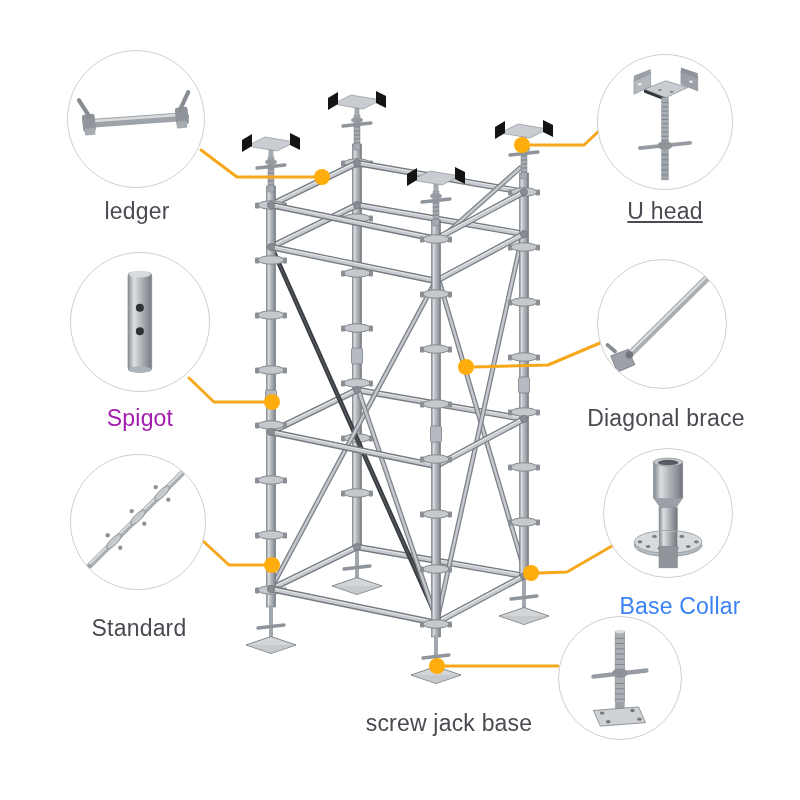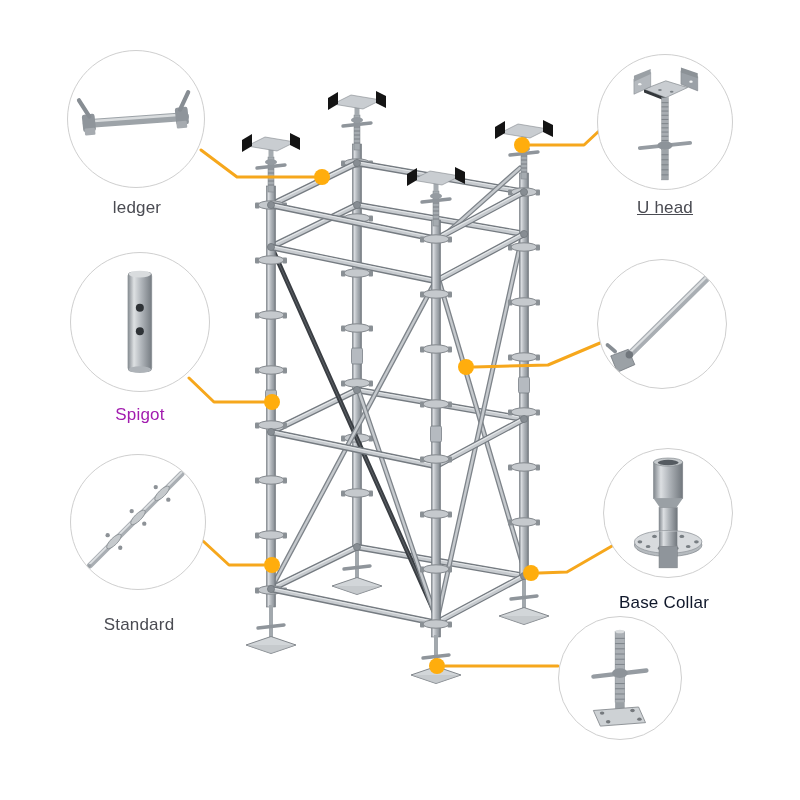--- a/index.html
+++ b/index.html
@@ -5,21 +5,21 @@
   html,body{margin:0;padding:0;background:#ffffff;}
   body{font-family:"Liberation Sans",sans-serif;}
   .stage{position:relative;width:800px;height:800px;background:#fff;overflow:hidden;}
   .layer{position:absolute;left:0;top:0;}
   .part-circle{
     position:absolute;border-radius:50%;border:1.5px solid #cfcfcf;background:#fff;
     display:flex;align-items:center;justify-content:center;box-sizing:border-box;overflow:hidden;
   }
   .part-circle svg{width:94%;height:94%;}
   .part-label{
-    position:absolute;transform:translateX(-50%);font-size:17px;line-height:1.1;
+    position:absolute;transform:translateX(-50%);font-size:23px;line-height:1.1;
     color:#4a4b52;white-space:nowrap;letter-spacing:.2px;
   }
   .pc-ledger{left:67px;top:50px;width:138px;height:138px;}
   .pc-u-head{left:597px;top:54px;width:136px;height:136px;}
   .pc-spigot{left:70px;top:252px;width:140px;height:140px;}
   .pc-diagonal-brace{left:597px;top:259px;width:130px;height:130px;}
   .pc-standard{left:70px;top:454px;width:136px;height:136px;}
   .pc-base-collar{left:603px;top:448px;width:130px;height:130px;}
   .pc-screw-jack-base{left:558px;top:616px;width:124px;height:124px;}
   .pl-ledger{left:137px;top:199px;}
@@ -342,20 +342,21 @@
   <div class="part-circle pc-diagonal-brace" style="border-color: rgb(207, 207, 207);">
     <svg viewBox="0 0 110 110">
       <line x1="22" y1="86" x2="98" y2="11" stroke="#a9aeb3" stroke-width="6.5" stroke-linecap="round"></line>
       <line x1="22" y1="84.3" x2="98" y2="9.3" stroke="#dcdfe1" stroke-width="2" stroke-linecap="round"></line>
       <polygon points="8,84 24,78 30,92 14,99" fill="#9ba1a6" stroke="#70767c" stroke-width="0.7"></polygon>
       <line x1="9" y1="95" x2="2" y2="100" stroke="#70767c" stroke-width="3" stroke-linecap="round"></line>
       <line x1="12" y1="80" x2="5" y2="74" stroke="#878d93" stroke-width="3.4" stroke-linecap="round"></line>
       <circle cx="25" cy="83" r="3.4" fill="#70767c"></circle>
     </svg>
   </div>
+  <div class="part-label pl-diagonal-brace" style="color: rgb(74, 75, 82);">Diagonal brace</div>
 
   <div class="part-circle pc-standard" style="border-color: rgb(207, 207, 207);">
     <svg viewBox="0 0 110 110">
       <line x1="13" y1="93" x2="93" y2="13" stroke="#a9aeb3" stroke-width="5.2" stroke-linecap="round"></line>
       <line x1="13" y1="91.6" x2="93" y2="11.6" stroke="#dcdfe1" stroke-width="1.6" stroke-linecap="round"></line>
       <g fill="#c6cacd" stroke="#858b90" stroke-width="0.7">
         <ellipse cx="34" cy="72" rx="8.5" ry="3" transform="rotate(-45 34 72)"></ellipse>
         <ellipse cx="55" cy="51" rx="8.5" ry="3" transform="rotate(-45 55 51)"></ellipse>
         <ellipse cx="76" cy="30" rx="8.5" ry="3" transform="rotate(-45 76 30)"></ellipse>
       </g>
@@ -396,33 +397,34 @@
           <ellipse cx="64" cy="104.5" rx="2.6" ry="1.7"></ellipse>
         <ellipse cx="77" cy="102.5" rx="2.6" ry="1.7"></ellipse>
           <ellipse cx="86" cy="97.5" rx="2.6" ry="1.7"></ellipse>
         <ellipse cx="70" cy="91.5" rx="2.6" ry="1.7"></ellipse>
           <ellipse cx="40" cy="91.5" rx="2.6" ry="1.7"></ellipse>
       </g>
       <rect x="45" y="102" width="20" height="24" fill="#8f959b" stroke="#777d82" stroke-width="0.6"></rect>
       <rect x="45" y="86" width="20" height="16" fill="url(#bcG)"></rect>
     </svg>
   </div>
-  <div class="part-label pl-base-collar" style="color: #0f172a;">Base Collar</div>
+  <div class="part-label pl-base-collar" style="color: #3b82f6; margin-left: 16px;">Base Collar</div>
 
   <div class="part-circle pc-screw-jack-base" style="border-color: rgb(207, 207, 207);">
     <svg viewBox="0 0 110 132">
       <rect x="49" y="12" width="11" height="82" fill="#abb0b5" stroke="#81878c" stroke-width="0.6"></rect>
       <ellipse cx="54.5" cy="12" rx="5.5" ry="2" fill="#d9dcde"></ellipse>
       <path d="M49 20h11M49 26h11M49 32h11M49 38h11M49 44h11M49 50h11M49 72h11M49 78h11M49 84h11M49 90h11" stroke="#7b8187" stroke-width="1.1"></path>
       <line x1="24" y1="64" x2="85" y2="57" stroke="#969ca2" stroke-width="5" stroke-linecap="round"></line>
       <ellipse cx="54.5" cy="60" rx="9" ry="5.5" fill="#8d9399"></ellipse>
       <rect x="49" y="94" width="11" height="14" fill="#9aa0a5"></rect>
       <polygon points="24,103 76,99 84,117 32,121" fill="#ced2d5" stroke="#83888d" stroke-width="1"></polygon>
       <g fill="#75797d">
         <ellipse cx="34" cy="106" rx="2.6" ry="1.9"></ellipse>
           <ellipse cx="69" cy="103" rx="2.6" ry="1.9"></ellipse>
         <ellipse cx="77" cy="113" rx="2.6" ry="1.9"></ellipse>
           <ellipse cx="41" cy="116" rx="2.6" ry="1.9"></ellipse>
       </g>
     </svg>
   </div>
+  <div class="part-label pl-screw-jack-base" style="color: rgb(74, 75, 82);">screw jack base</div>
 
 </div>
 
 </body></html>

